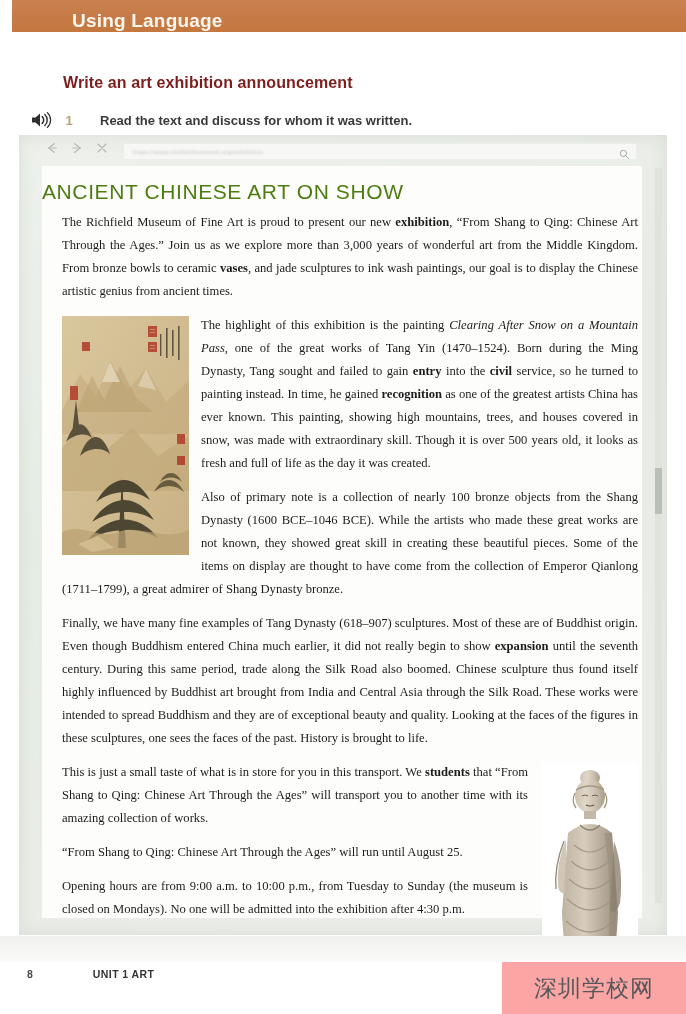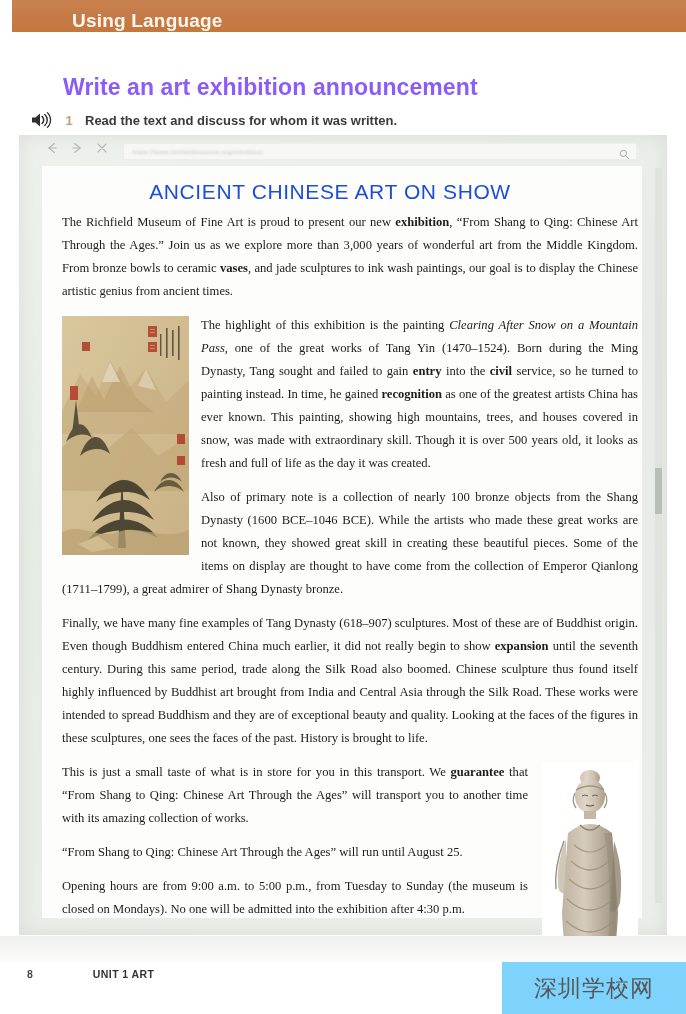--- a/index.html
+++ b/index.html
@@ -30,23 +30,23 @@
     font-size: 19px;
     font-weight: bold;
     color: #fdf6ee;
     letter-spacing: 0.2px;
   }
 
   
   .section-heading {
     position: absolute;
     left: 63px; top: 74px;
-    font-size: 23px;
-    font-weight: bold;
-    color: #8b5cf6;
+    font-size: 16px;
+    font-weight: bold;
+    color: #7f1d1d;
     letter-spacing: 0.1px;
   }
 
   
   .task-row {
     position: absolute;
     left: 30px; top: 111px;
     display: flex;
     align-items: center;
   }
@@ -56,21 +56,21 @@
     text-align: center;
     font-size: 13px;
     font-weight: bold;
     color: #b9a477;
     margin-left: 6px;
   }
   .task-text {
     font-size: 13px;
     font-weight: bold;
     color: #3a3a3a;
-    margin-left: 5px;
+    margin-left: 20px;
   }
 
   
   .browser {
     position: absolute;
     left: 19px; top: 135px;
     width: 648px; height: 800px;
     background: linear-gradient(160deg, #eef1ec 0%, #e8ece6 40%, #eceee9 100%);
     box-shadow: inset 0 0 18px rgba(200,205,198,0.55);
   }
@@ -131,25 +131,25 @@
   }
 
   
   .article {
     position: absolute;
     left: 42px; top: 166px;
     width: 604px;
     padding: 0;
   }
   .article-title {
-    text-align: center;
+    text-align: left;
     font-family: "Liberation Sans", sans-serif;
     font-size: 21px;
     font-weight: normal;
-    color: #1d4ed8;
+    color: #4d7c0f;
     letter-spacing: 0.6px;
     margin: 14px 0 0 0;
     padding-right: 28px;
   }
 
   .serif-body {
     position: absolute;
     left: 62px; top: 211px;
     width: 576px;
     font-family: "Liberation Serif", serif;
@@ -205,21 +205,21 @@
     font-weight: bold;
     color: #333333;
     letter-spacing: 0.4px;
     padding-left: 38px;
   }
 
   .watermark {
     position: absolute;
     left: 502px; top: 962px;
     width: 184px; height: 52px;
-    background: #7dd3fc;
+    background: #fca5a5;
     display: flex;
     align-items: center;
     justify-content: center;
   }
   .watermark-text {
     font-family: "DejaVu Sans", sans-serif;
     font-size: 23px;
     color: #55585a;
     letter-spacing: 1px;
   }
@@ -430,25 +430,25 @@
 
       <path d="M32 214 Q36 222 44 222 L44 214 Z" fill="#b6aa98"></path>
       <path d="M64 214 Q60 222 52 222 L52 214 Z" fill="#b6aa98"></path>
 
       <path d="M26 222 Q48 232 70 222 L70 230 Q48 236 26 230 Z" fill="#9f9482"></path>
 
       <path d="M62 70 Q72 120 64 214 L70 214 Q78 140 70 70 Z" fill="#8a7f6d" opacity="0.35"></path>
     </svg>
   </div>
 
-  <p><span>This is just a small taste of what is in store for you in this transport. We </span><b>guarantee</b><span> that “From Shang to Qing: Chinese Art Through the Ages” will transport you to another time with its amazing collection of works.</span></p>
+  <p><span>This is just a small taste of what is in store for you in this transport. We </span><b>students</b><span> that “From Shang to Qing: Chinese Art Through the Ages” will transport you to another time with its amazing collection of works.</span></p>
 
   <p>“From Shang to Qing: Chinese Art Through the Ages” will run until August 25.</p>
 
-  <p>Opening hours are from 9:00 a.m. to 5:00 p.m., from Tuesday to Sunday (the museum is closed on Mondays). No one will be admitted into the exhibition after 4:30 p.m.</p>
+  <p>Opening hours are from 9:00 a.m. to 10:00 p.m., from Tuesday to Sunday (the museum is closed on Mondays). No one will be admitted into the exhibition after 4:30 p.m.</p>
 
 
 
 </div>
 
 <div class="page-bottom-tint"></div>
 
 <div class="footer">
   <span class="footer-page">8</span>
   <span class="footer-label">UNIT 1  ART</span>

